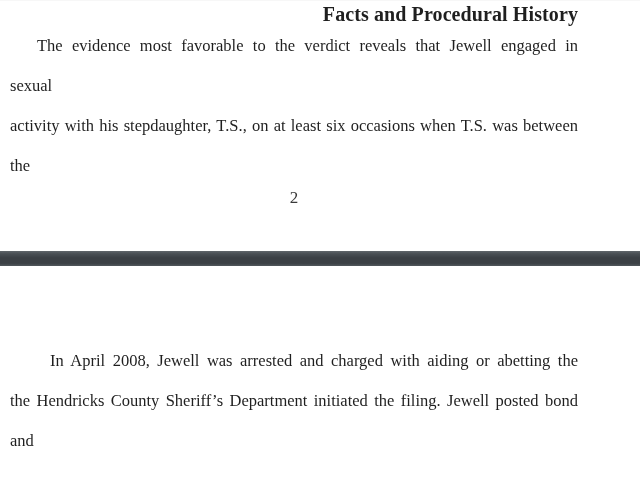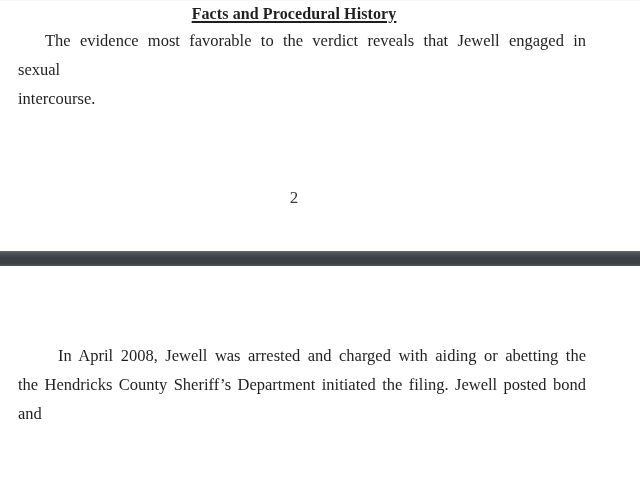--- a/index.html
+++ b/index.html
@@ -36,35 +36,34 @@
     top: 251px;
     width: 640px;
     height: 15px;
     background: linear-gradient(to bottom, #60666b 0%, #4a5055 18%, #3b4045 45%, #3b4045 82%, #51575c 100%);
   }
   .doc-heading {
     position: absolute;
     left: 10px;
     width: 568px;
     top: 1px;
-    text-align: center;
+    text-align: right;
     font-weight: bold;
-    font-size: 16px;
+    font-size: 20px;
     line-height: 24px;
-    text-decoration: underline;
     text-decoration-thickness: 1.5px;
     text-underline-offset: 2px;
     letter-spacing: 0.1px;
   }
   .para {
     position: absolute;
-    left: 18px;
+    left: 10px;
     width: 568px;
     font-size: 16.5px;
-    line-height: 29px;
+    line-height: 40px;
   }
   .para-1 { top: 25px; }
   .para-2 { top: 341px; }
   .line {
     text-align: justify;
     text-align-last: justify;
     word-spacing: 1px;
   }
   .line.last {
     text-align: left;
@@ -84,21 +83,21 @@
   }
 </style>
 </head>
 <body>
 
 <div class="page page-top">
   <div class="doc-heading">Facts and Procedural History</div>
 
   <div class="para para-1">
     <div class="line indent-1">The evidence most favorable to the verdict reveals that Jewell engaged in sexual</div>
-    <div class="line last">intercourse.</div>
+    <div class="line">activity with his stepdaughter, T.S., on at least six occasions when T.S. was between the</div>
   </div>
 
   <div class="page-number">2</div>
 </div>
 
 <div class="separator"></div>
 
 <div class="page page-bottom"></div>
 
 <div class="para para-2">

